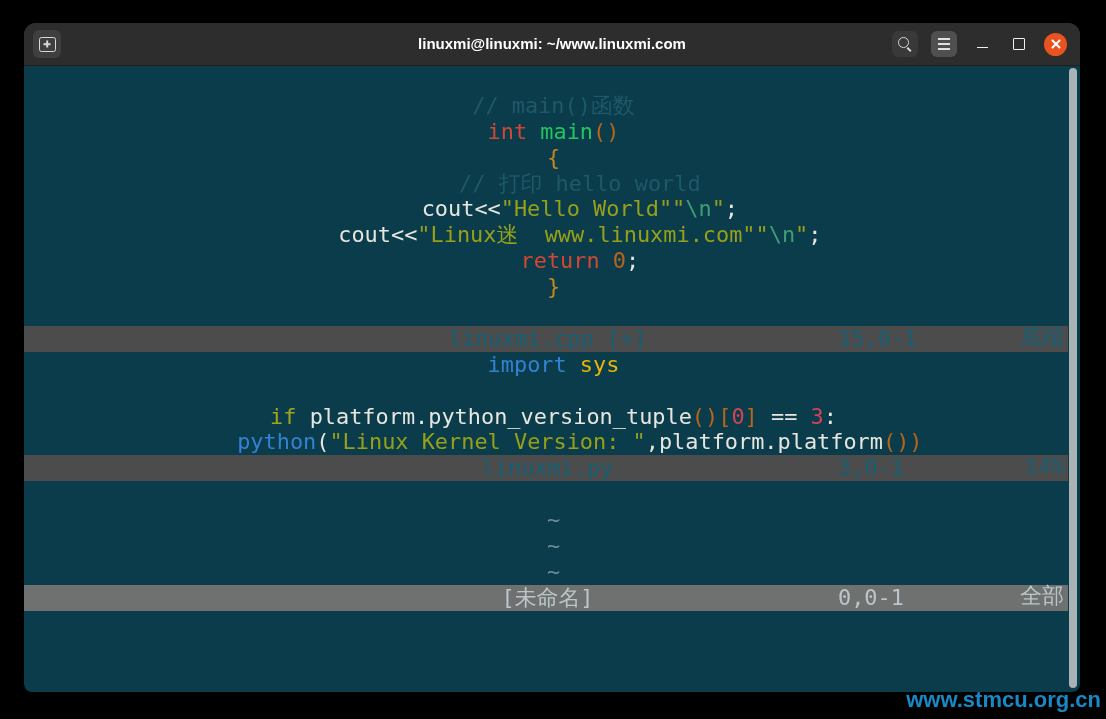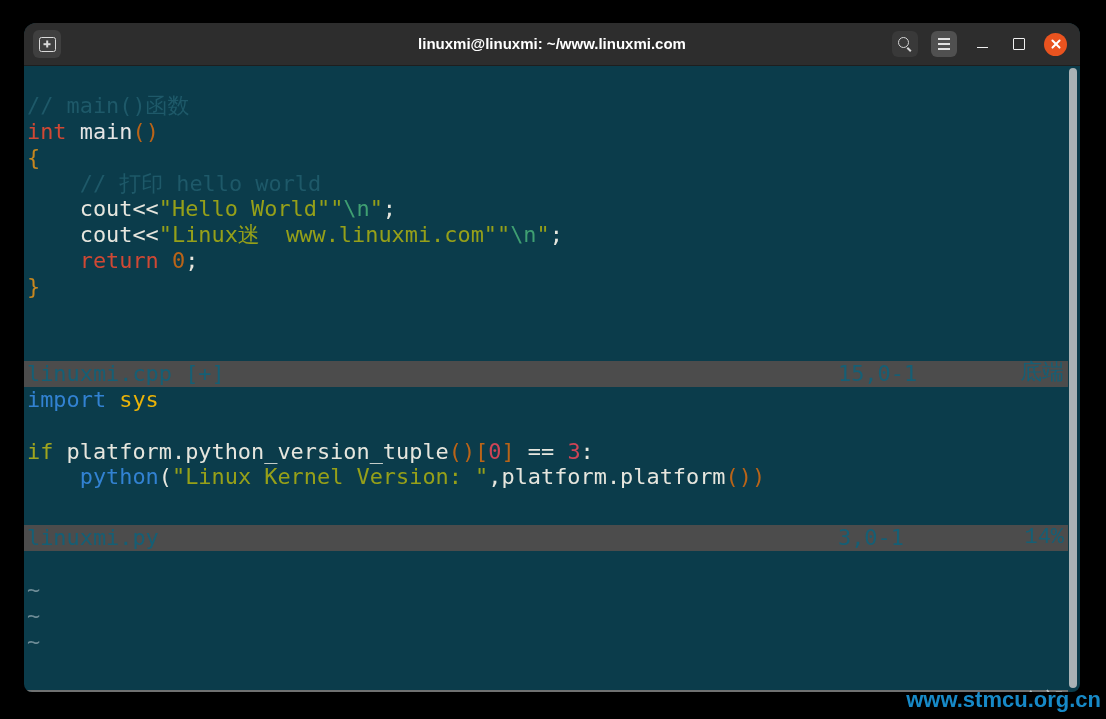--- a/index.html
+++ b/index.html
@@ -33,22 +33,22 @@
   .min-glyph{display:block;width:11px;height:1.8px;background:#f0f0f0;margin-top:7px;}
   .max-glyph{display:block;width:10px;height:10px;border:1.6px solid #f0f0f0;border-radius:1px;}
   .close{width:23px;height:23px;border-radius:50%;background:var(--close,#e9531f);}
   .close .x1,.close .x2{position:absolute;left:50%;top:50%;width:12px;height:1.9px;background:#fff;border-radius:1px;}
   .close .x1{transform:translate(-50%,-50%) rotate(45deg);}
   .close .x2{transform:translate(-50%,-50%) rotate(-45deg);}
   
   .term{position:absolute;top:42px;left:0;right:0;bottom:0;}
   .term-inner{position:absolute;top:2px;left:0;right:0;
     font-family:"DejaVu Sans Mono",monospace;font-size:21.9px;line-height:25.9px;}
-  .trow{height:25.9px;white-space:pre;padding-left:3px;color:var(--fg,#e6e6de);}
-  .sbar{width:1044px;box-sizing:border-box;position:relative;background:var(--sbar-bg,#4c4c4c);color:var(--sbar-fg,#155f75);margin-top:35px;}
+  .trow{height:25.9px;white-space:pre;padding-left:3px;color:var(--fg,#e6e6de);text-align:center;}
+  .sbar{width:1044px;box-sizing:border-box;position:relative;background:var(--sbar-bg,#4c4c4c);color:var(--sbar-fg,#155f75);}
   .sbar.active{background:var(--sbar-abg,#6f7171);color:var(--sbar-afg,#bac6ca);}
   .s-ruler{position:absolute;left:814px;top:0;}
   .s-right{position:absolute;right:4px;top:0;font-family:Liberation Mono, monospace;}
   .scrollbar{position:absolute;top:3px;right:3px;width:8px;height:620px;border-radius:4px;background:var(--scrollbar,#a9b2b5);}
   
   .watermark{position:absolute;right:5px;bottom:6px;z-index:10;text-align:right;font-weight:bold;
     line-height:27px;opacity:.95;font-family:"Liberation Sans",sans-serif;}
   .wm1{font-size:25px;letter-spacing:.5px;color:var(--wm1,#a2abad);}
   .wm2{font-size:22px;color:var(--wm2,#1991d2);}
 </style>
@@ -81,21 +81,21 @@
       <button class="wc close">
         <span class="x1"></span>
         <span class="x2"></span>
       </button>
     </div>
   </div>
   <div class="term">
     <div class="term-inner" id="term-rows">
         <div class="trow">&nbsp;</div>
         <div class="trow"><span style="color: rgb(30, 89, 105);">// main()函数</span></div>
-        <div class="trow"><span style="color: rgb(208, 72, 52);">int</span><span style="color: #e5e5e5;"> main</span><span style="color: rgb(186, 100, 24);">()</span></div>
+        <div class="trow"><span style="color: rgb(208, 72, 52);">int</span><span style="color: #22c55e;"> main</span><span style="color: rgb(186, 100, 24);">()</span></div>
         <div class="trow"><span style="color: rgb(200, 135, 30);">{</span></div>
         <div class="trow"><span style="color: rgb(30, 89, 105);">    // 打印 hello world</span></div>
         <div class="trow"><span style="color: rgb(230, 230, 222);">    cout&lt;&lt;</span><span style="color: rgb(150, 160, 25);">"Hello World""</span><span style="color: rgb(63, 159, 114);">\n</span><span style="color: rgb(150, 160, 25);">"</span><span style="color: rgb(230, 230, 222);">;</span></div>
         <div class="trow"><span style="color: rgb(230, 230, 222);">    cout&lt;&lt;</span><span style="color: rgb(150, 160, 25);">"Linux迷  www.linuxmi.com""</span><span style="color: rgb(63, 159, 114);">\n</span><span style="color: rgb(150, 160, 25);">"</span><span style="color: rgb(230, 230, 222);">;</span></div>
         <div class="trow"><span style="color: rgb(230, 230, 222);">    </span><span style="color: rgb(208, 72, 52);">return</span><span style="color: rgb(230, 230, 222);"> </span><span style="color: rgb(186, 100, 24);">0</span><span style="color: rgb(230, 230, 222);">;</span></div>
         <div class="trow"><span style="color: rgb(200, 135, 30);">}</span></div>
         <div class="trow">&nbsp;</div>
         <div class="trow sbar"><span class="s-left">linuxmi.cpp [+]</span><span class="s-ruler">15,0-1</span><span class="s-right">底端</span></div>
         <div class="trow"><span style="color: rgb(50, 130, 210);">import</span><span style="color: rgb(230, 230, 222);"> </span><span style="color: #eab308;">sys</span></div>
         <div class="trow">&nbsp;</div>

